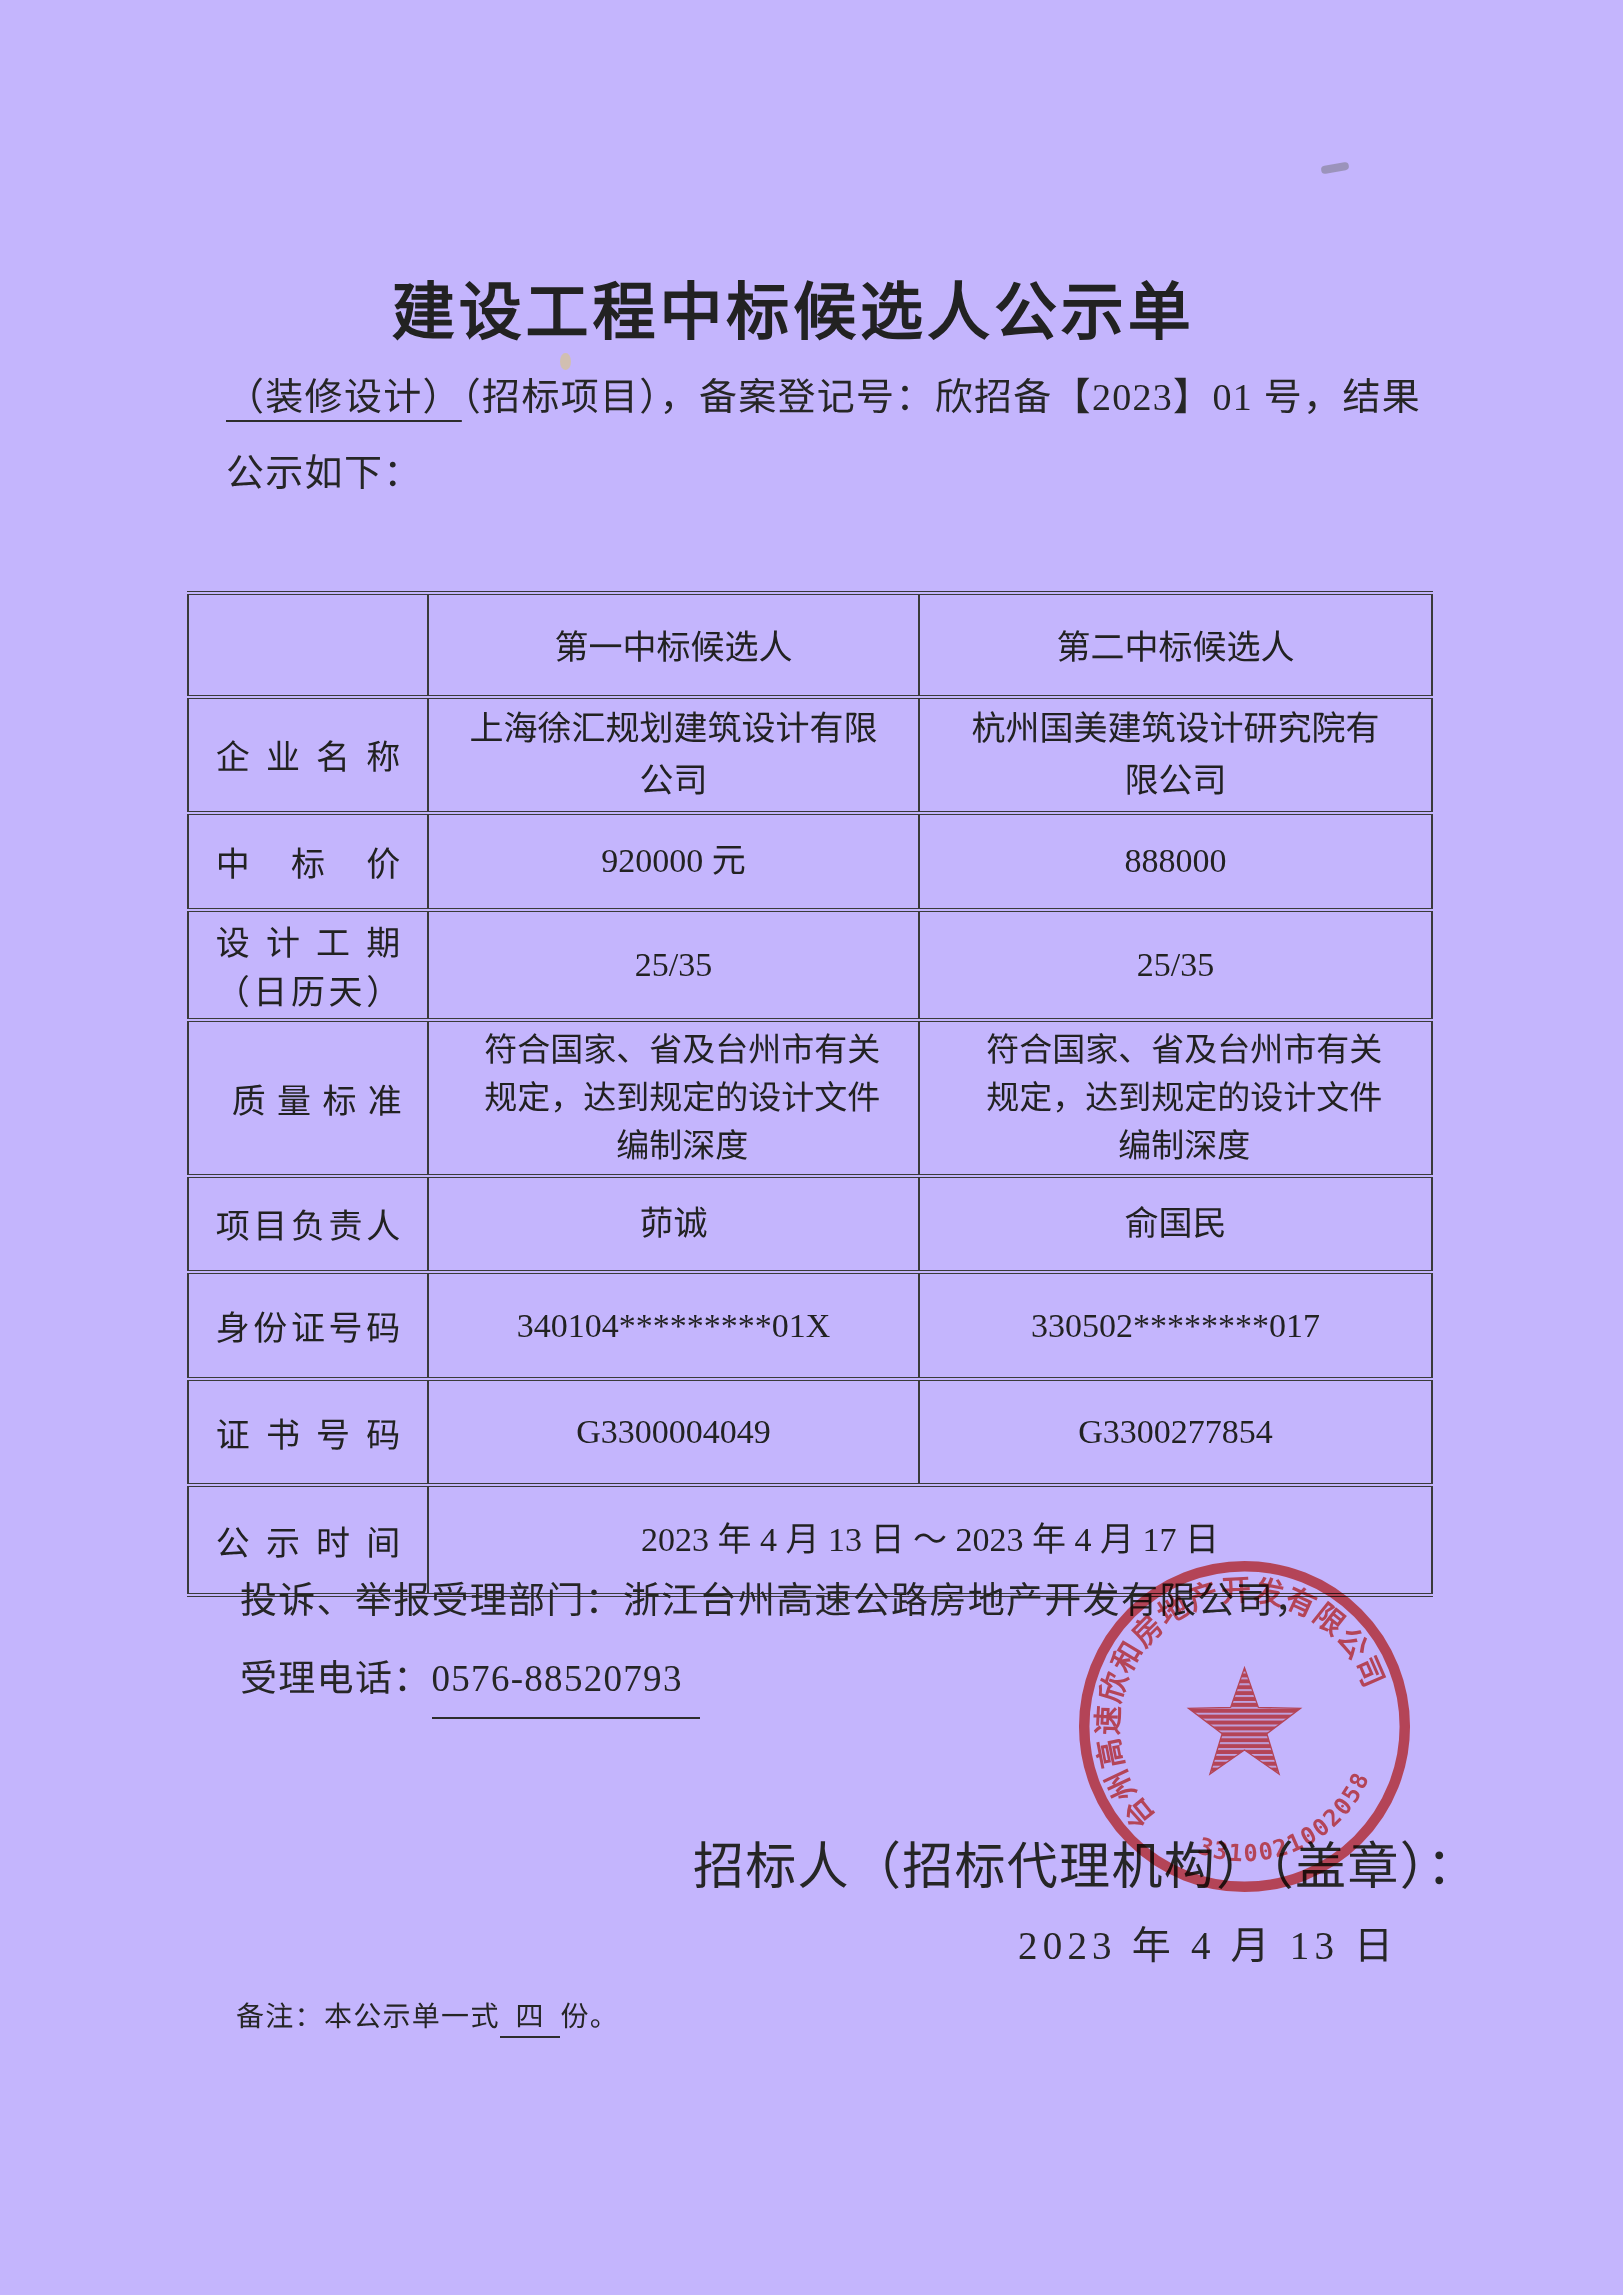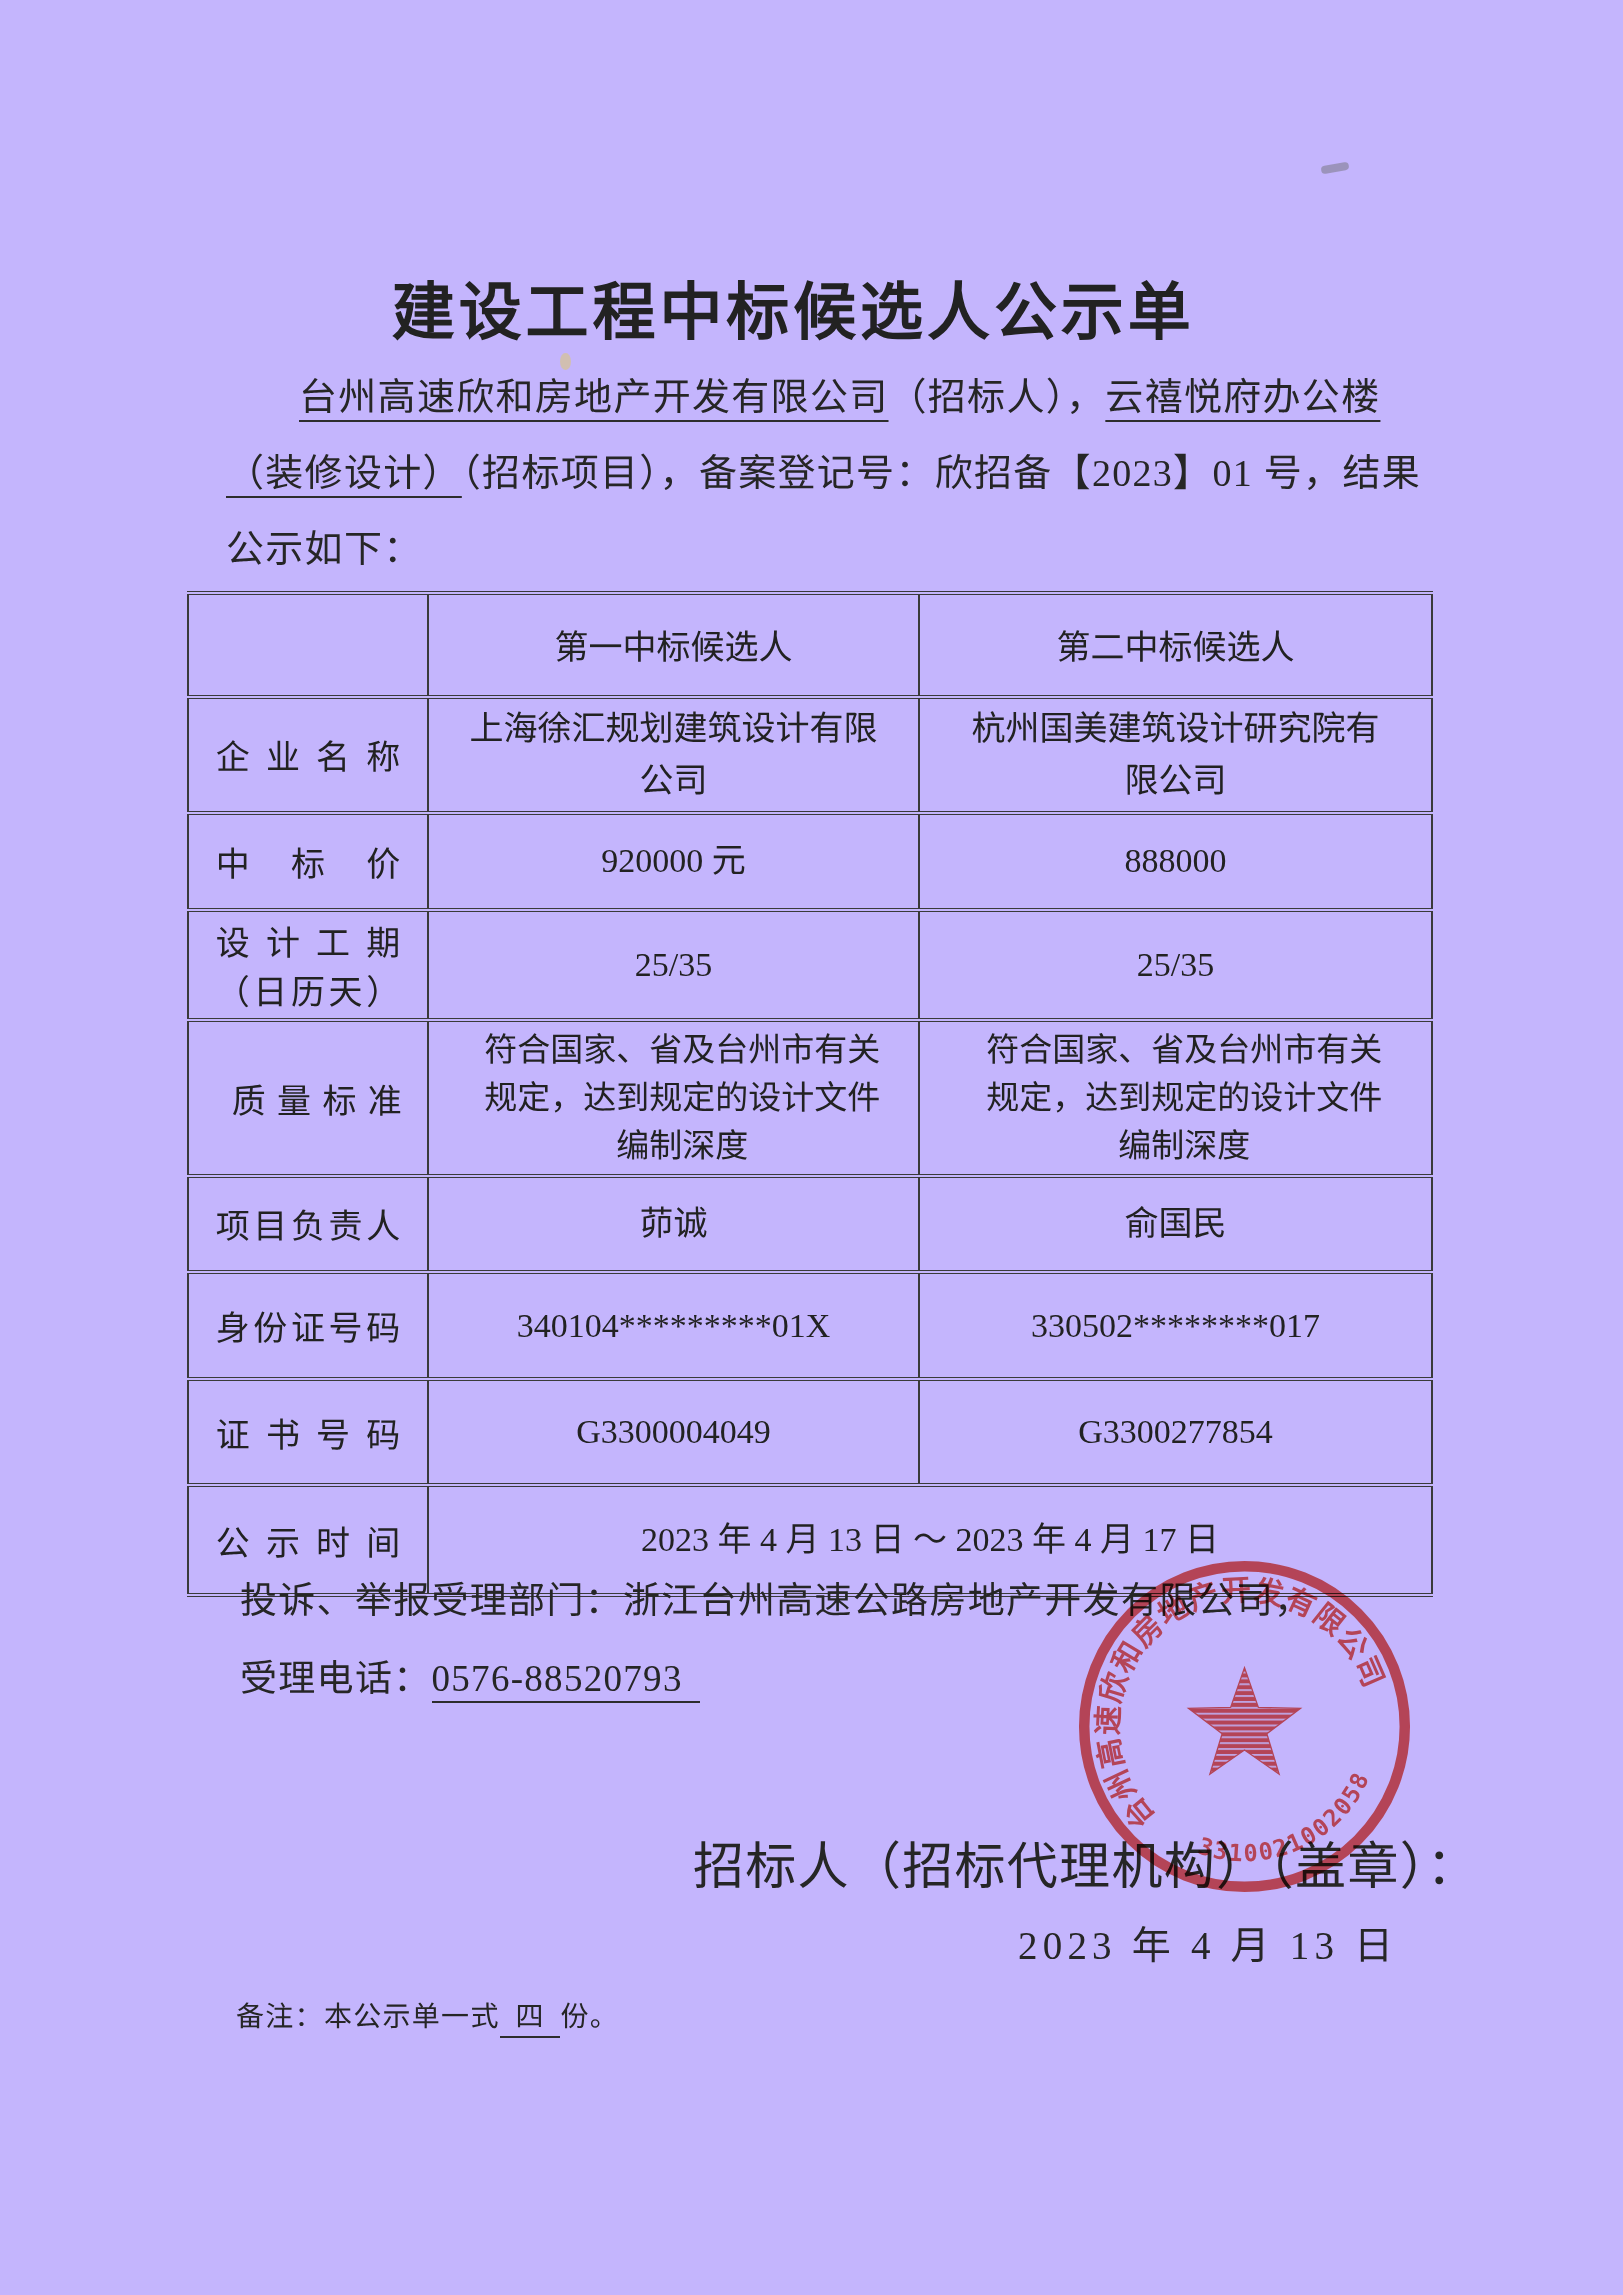--- a/index.html
+++ b/index.html
@@ -65,21 +65,21 @@
   tr.r-price td { height:86px; }
   tr.r-term td { height:89px; }
   tr.r-qlty td { height:140px;padding-left:24px; }
   tr.r-pm td { height:84px; }
   tr.r-id td { height:96px; }
   tr.r-cert td { height:94px; }
   tr.r-time td { height:98px; }
   
   .complaint { position:absolute; top:1570px; left:240px; font-size:37px; letter-spacing:1.3px; }
   .phoneline { position:absolute; top:1648px; left:240px; font-size:37px; letter-spacing:1.3px; }
-  .phone-num { border-bottom:2.6px solid #2d2d2d; padding-bottom:2px; padding-right:17px; }
+  .phone-num { border-bottom:2.6px solid #2d2d2d; padding-bottom:18px; padding-right:17px; }
   .signline { position:absolute; top:1825px; left:693px; font-size:51px; letter-spacing:1.3px; }
   .dateline { position:absolute; top:1914px; left:1018px; font-size:39px; letter-spacing:5.2px; }
   .noteline { position:absolute; top:1994px; left:236px; font-size:28px; letter-spacing:1.3px; }
   .note-copies { border-bottom:2px solid #2d2d2d; padding:0 15.7px 3.9px 15.7px; }
   
   .stamp {
     position:absolute; left:1060px; top:1542px; width:369px; height:369px;
     mix-blend-mode:multiply; opacity:.93;
   }
   .stamp svg { width:100%; height:100%; }
@@ -94,21 +94,20 @@
   }
 </style>
 </head>
 <body>
 
 <div class="page">
 
   <div class="doc-title">建设工程中标候选人公示单</div>
 
   <div class="intro">
-    <div class="intro-line indent"><span class="useg">台州高速欣和房地产开发有限公司</span><span>（招标人），</span><span class="useg">云禧悦府办公楼</span></div>
     <div class="intro-line"><span class="useg">（装修设计）</span><span>（招标项目），备案登记号：欣招备【2023】01 号，结果</span></div>
     <div class="intro-line"><span>公示如下：</span></div>
   </div>
 
   <table class="bid">
     <colgroup>
         <col class="c0">
         <col class="c1">
         <col class="c2">
       </colgroup>

